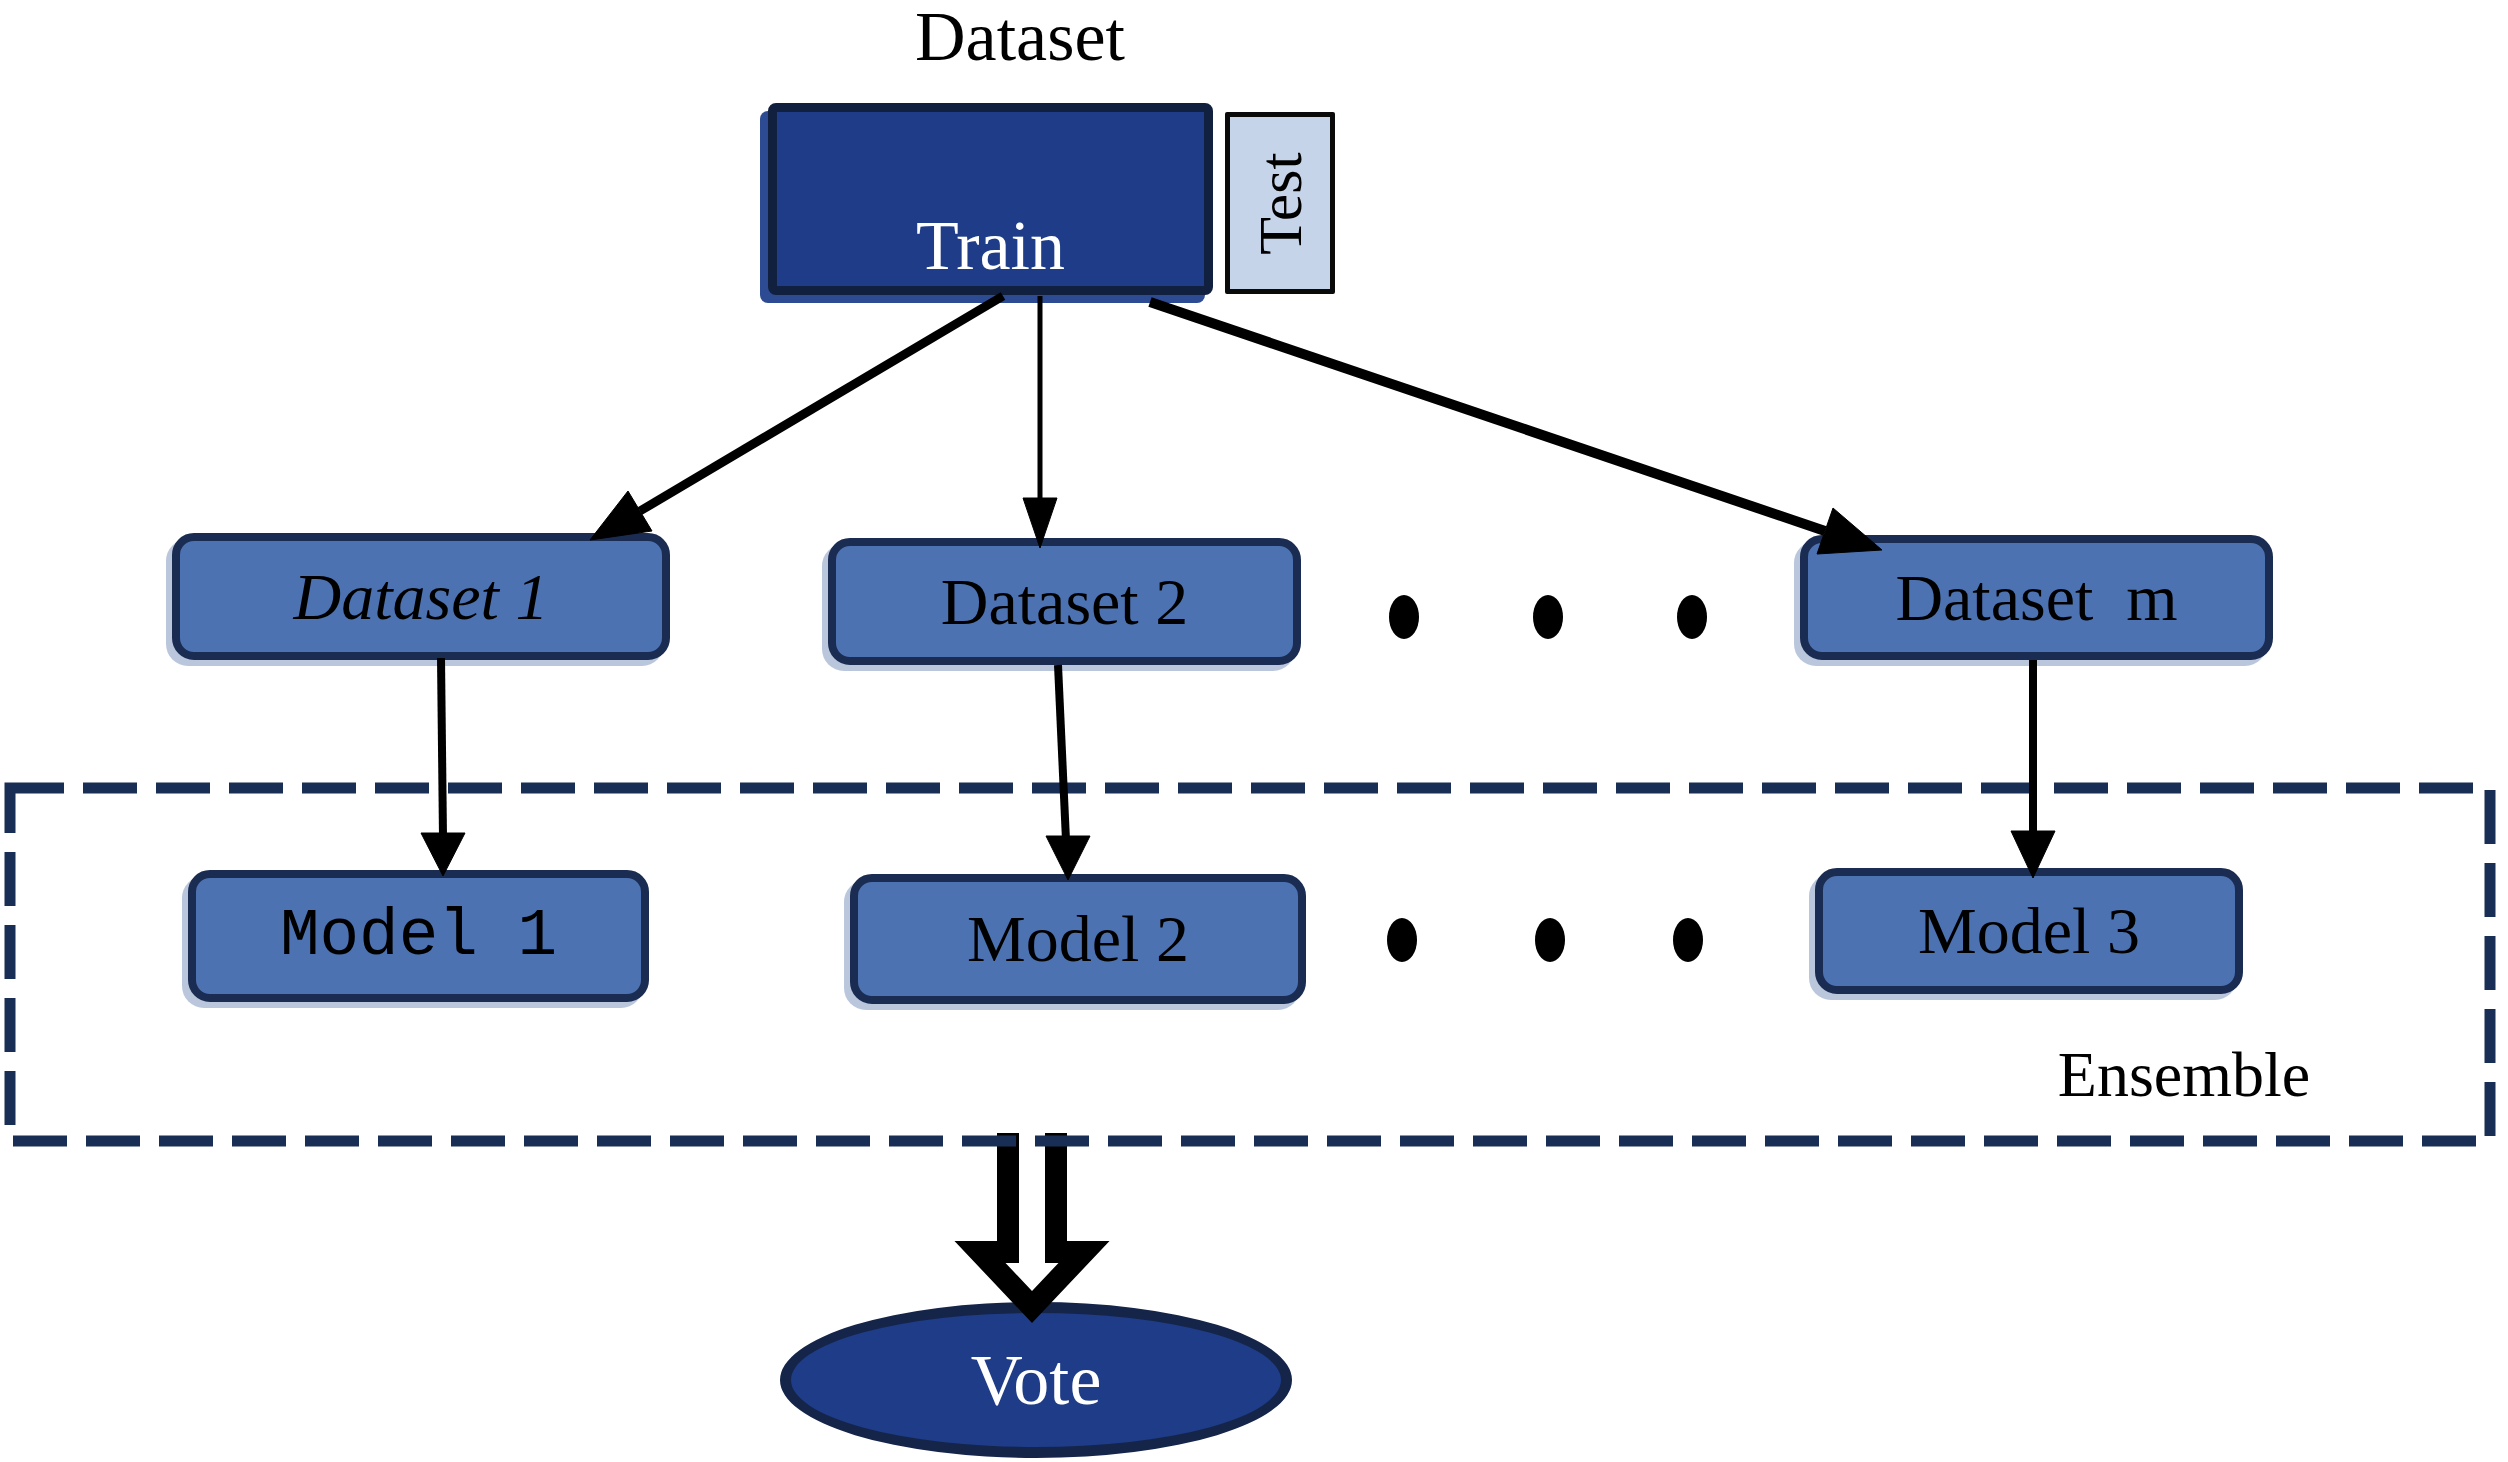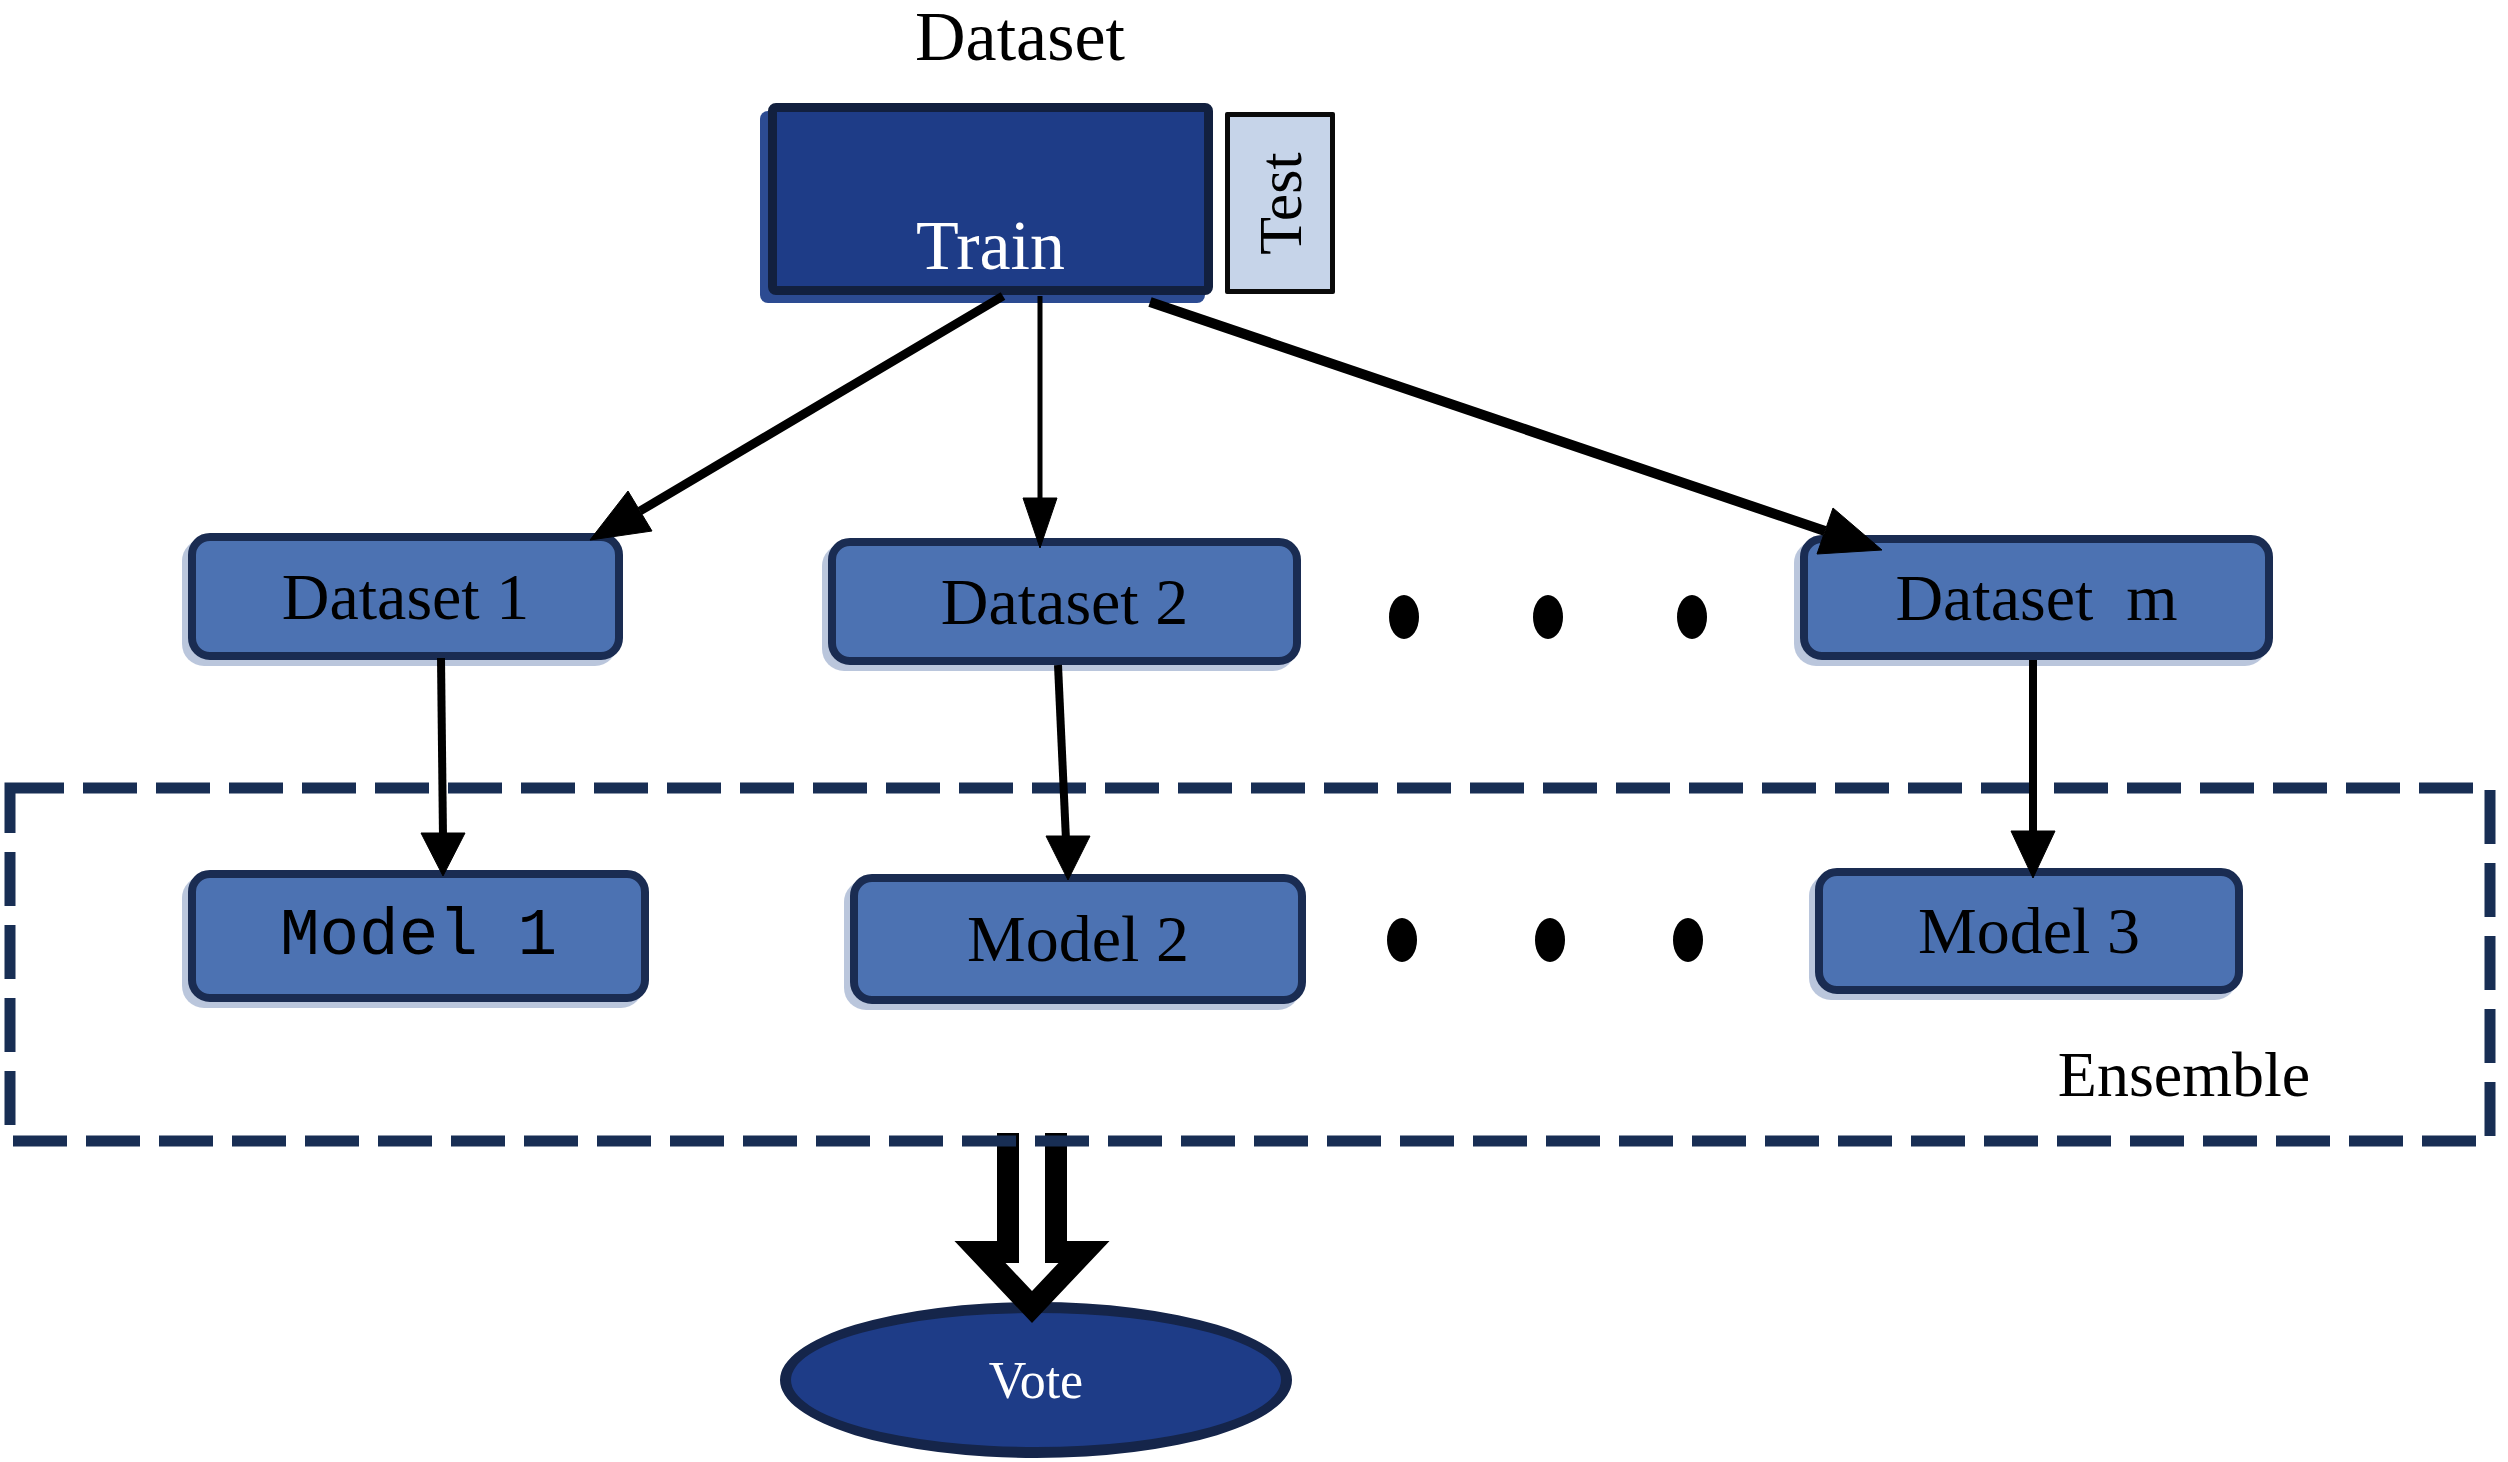--- a/index.html
+++ b/index.html
@@ -14,39 +14,39 @@
   .test-box{background:var(--test_fill);border:5px solid var(--test_border);border-radius:2px;
             display:flex;align-items:center;justify-content:center;}
   .test-box .lbl{color:var(--test_text);font-size:62px;transform:rotate(-90deg);white-space:nowrap;}
   .node{background:var(--node_fill);border:8px solid var(--node_border);border-radius:22px;
         display:flex;align-items:center;justify-content:center;
         box-shadow:-6px 6px 0 rgba(130,152,192,0.55);}
   .node .lbl{color:var(--node_text);font-size:66px;white-space:pre;}
   .ensemble-lbl{font-size:64px;color:#000;text-align:center;white-space:pre;}
   .vote{background:var(--vote_fill);border:11px solid var(--vote_border);border-radius:50%;
         display:flex;align-items:center;justify-content:center;}
-  .vote .lbl{color:var(--vote_text);font-size:52px;}
+  .vote .lbl{color:var(--vote_text);font-size:72px;}
   svg.overlay{position:absolute;left:0;top:0;z-index:5;pointer-events:none;}
 </style>
 </head>
 <body>
 
 <div id="stage">
 
   <div class="abs title" style="left:770px;top:-6px;width:500px;line-height:86px;">Dataset</div>
 
   <div class="abs train-box" style="left:768px;top:103px;width:445px;height:192px;">
     <span class="lbl">Train</span>
   </div>
 
   <div class="abs test-box" style="left:1225px;top:112px;width:110px;height:182px;">
     <span class="lbl">Test</span>
   </div>
 
-  <div class="abs node" style="left:188px;top:533px;width:435px;height:127px;">
+  <div class="abs node" style="left:172px;top:533px;width:498px;height:127px;font-style:italic;">
     <span class="lbl">Dataset 1</span>
   </div>
   <div class="abs node" style="left:828px;top:538px;width:473px;height:127px;">
     <span class="lbl">Dataset 2</span>
   </div>
   <div class="abs node" style="left:1800px;top:535px;width:473px;height:125px;text-align:right;">
     <span class="lbl">Dataset  m</span>
   </div>
 
   <div class="abs node" style="left:188px;top:870px;width:461px;height:132px;font-family:Liberation Mono, monospace;">

